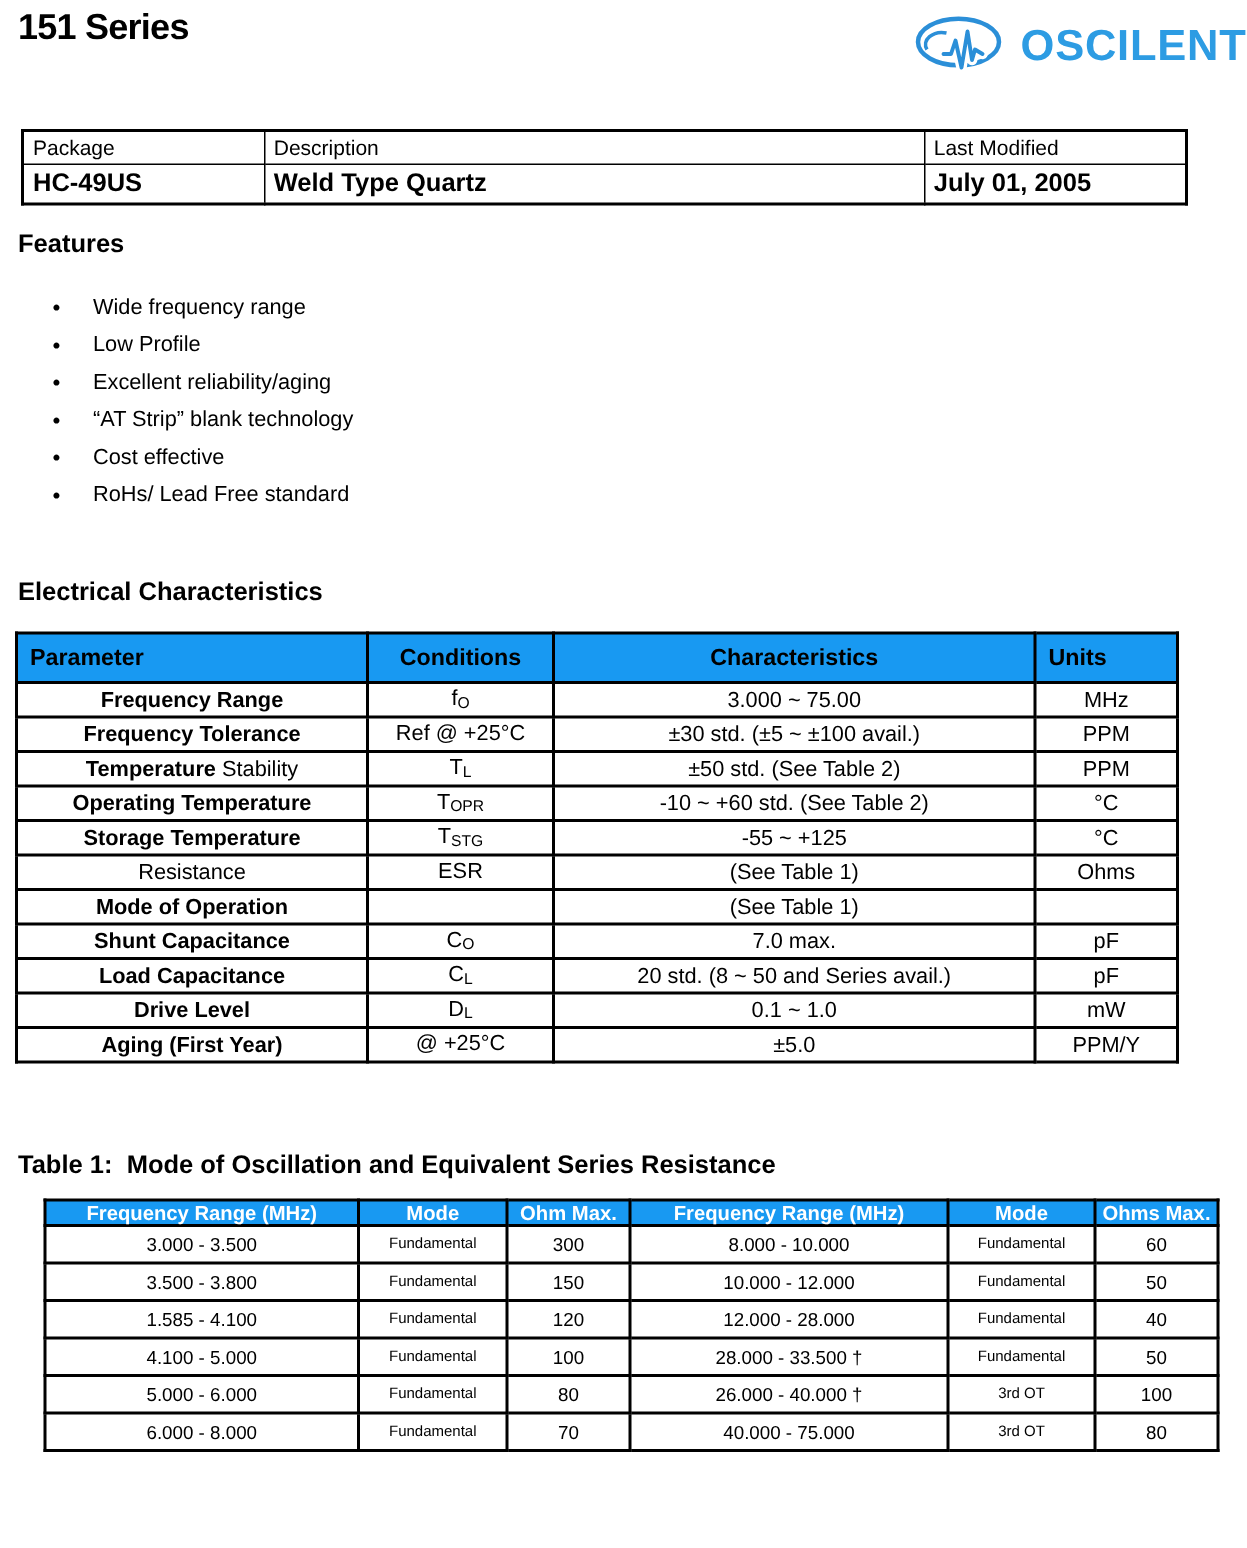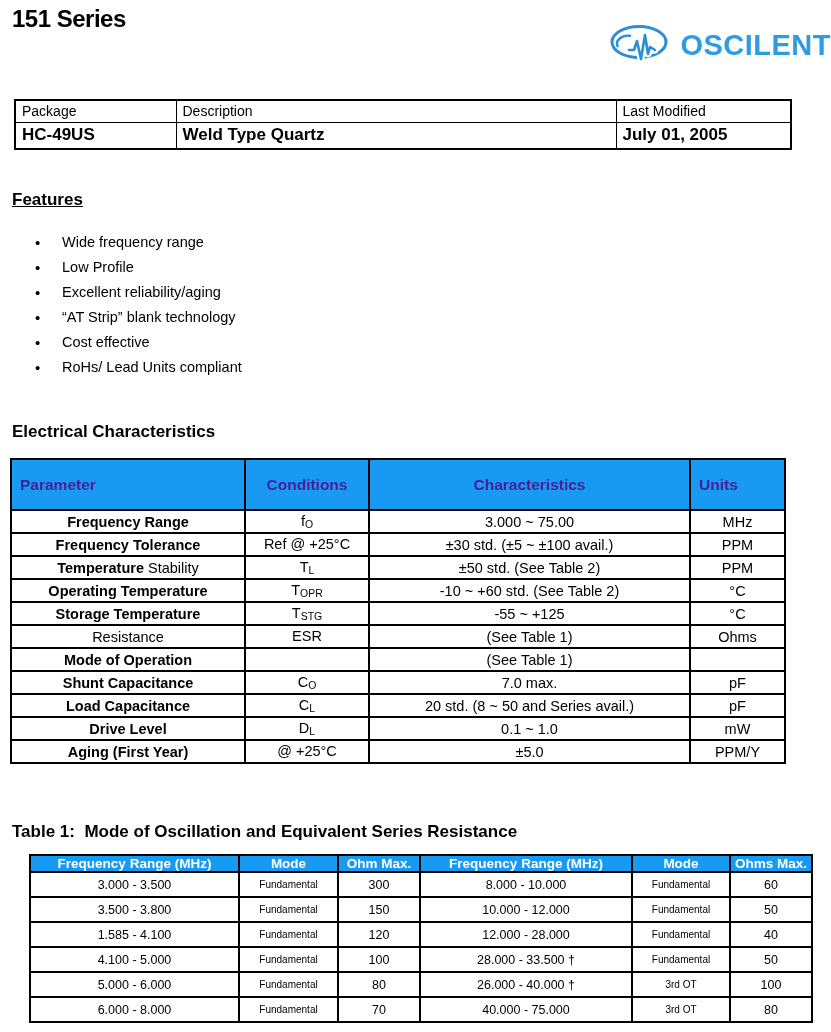--- a/index.html
+++ b/index.html
@@ -6,59 +6,59 @@
   html,body { background:#fff; }
   body {
     width:831px; height:1032px; overflow:hidden; position:relative;
     font-family:"Liberation Sans", sans-serif; color:#000;
   }
   .page { padding:5px 0 0 12px; }
 
   
   .topbar { display:flex; justify-content:space-between; align-items:flex-start; }
   .title { font-size:24px; font-weight:bold; letter-spacing:-0.5px; }
-  .logo { display:flex; align-items:center; gap:4px; margin-top:16px; }
+  .logo { display:flex; align-items:center; gap:4px; margin-top:2px; }
   .logo-text { font-size:29px; font-weight:bold; color:var(--logo-blue,#2D9CE3); letter-spacing:0.5px; }
 
   
   .info-table {
     border-collapse:collapse; margin:30px 0 0 2px; table-layout:fixed; width:776px;
   }
   .info-table td { border:1px solid #000; padding:1px 6px; vertical-align:middle; }
   .info-table tr.info-head td { font-size:14px; height:22px; }
   .info-table tr.info-vals td { font-size:17px; font-weight:bold; height:27px; }
   .info-table { border:2px solid #000; }
   .info-table td.c1 { width:161px; }
   .info-table td.c2 { width:440px; }
   .info-table td.c3 { width:175px; }
 
   
   h2 { font-size:17px; font-weight:bold; }
-  .features-heading { margin-top:40px;text-decoration:underline; }
+  .features-heading { margin-top:16px; }
   .elec-heading { margin-top:42px; }
   .t1-heading { margin-top:58px; white-space:pre; }
 
   
   .features { list-style:none; margin-top:20px; }
   .features li {
     font-size:14.5px; line-height:25px; padding-left:50px; position:relative;
   }
   .features li::before {
     content:"\2022"; position:absolute; left:23px; font-size:15px;
   }
 
   
   .elec-table {
     border-collapse:collapse; table-layout:fixed; width:774px; margin:16px 0 0 -2px;
     border:2px solid #000;
   }
   .elec-table th, .elec-table td { border:2px solid #000; text-align:center; vertical-align:middle; }
   .elec-table th {
-    background:var(--blue,#1899F2); color:#4c1d95; font-size:15.5px; font-weight:bold;
-    height:51px; border-bottom:2px solid #000;
+    background:var(--blue,#1899F2); color:#000000; font-size:15.5px; font-weight:bold;
+    height:33px; border-bottom:2px solid #000;
   }
   .elec-table th.al { text-align:left; padding-left:8px; }
   .elec-table td { font-size:14.5px; height:23px; padding:0 4px; }
   .elec-table td .b { font-weight:bold; }
   .elec-table col.p { width:234px; }
   .elec-table col.c { width:124px; }
   .elec-table col.ch { width:321px; }
   .elec-table col.u { width:95px; }
   .sub { font-size:0.72em; vertical-align:-0.18em; letter-spacing:0; }
 
@@ -115,21 +115,21 @@
   </tbody>
     </table>
 
   <h2 class="features-heading">Features</h2>
   <ul class="features">
     <li>Wide frequency range</li>
     <li>Low Profile</li>
     <li>Excellent reliability/aging</li>
     <li>“AT Strip” blank technology</li>
     <li>Cost effective</li>
-    <li>RoHs/ Lead Units compliant</li>
+    <li>RoHs/ Lead Free standard</li>
   </ul>
 
   <h2 class="elec-heading">Electrical Characteristics</h2>
   <table class="elec-table">
     <colgroup>
         <col class="p">
         <col class="c">
         <col class="ch">
         <col class="u">
       </colgroup>

